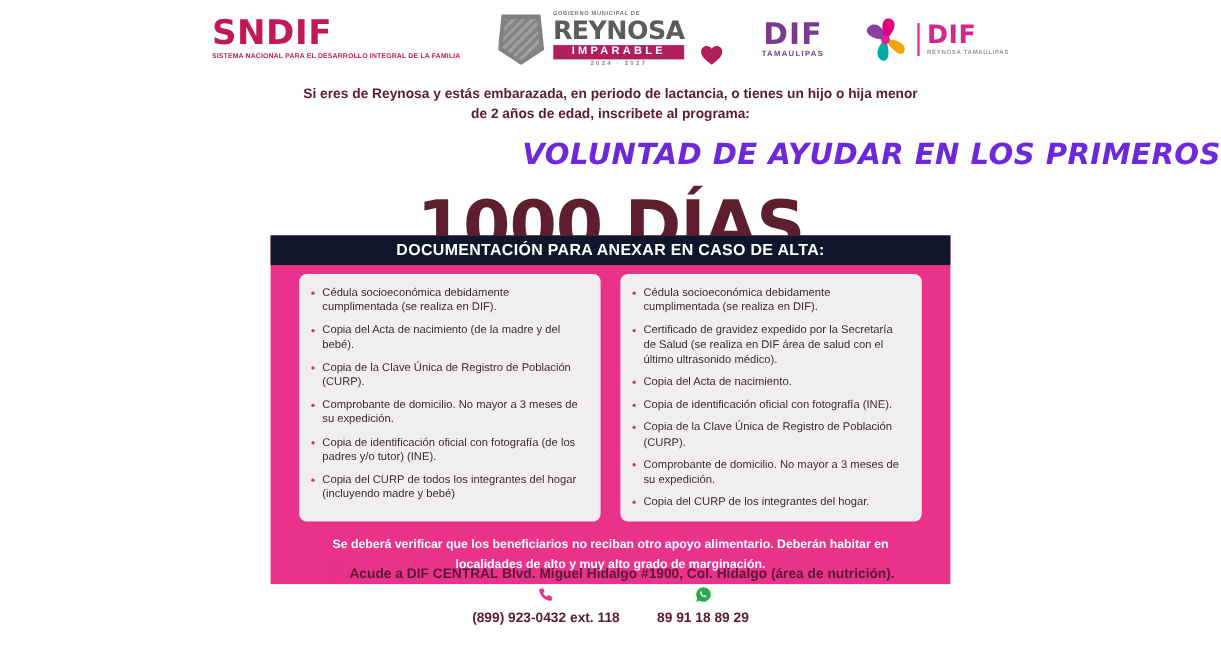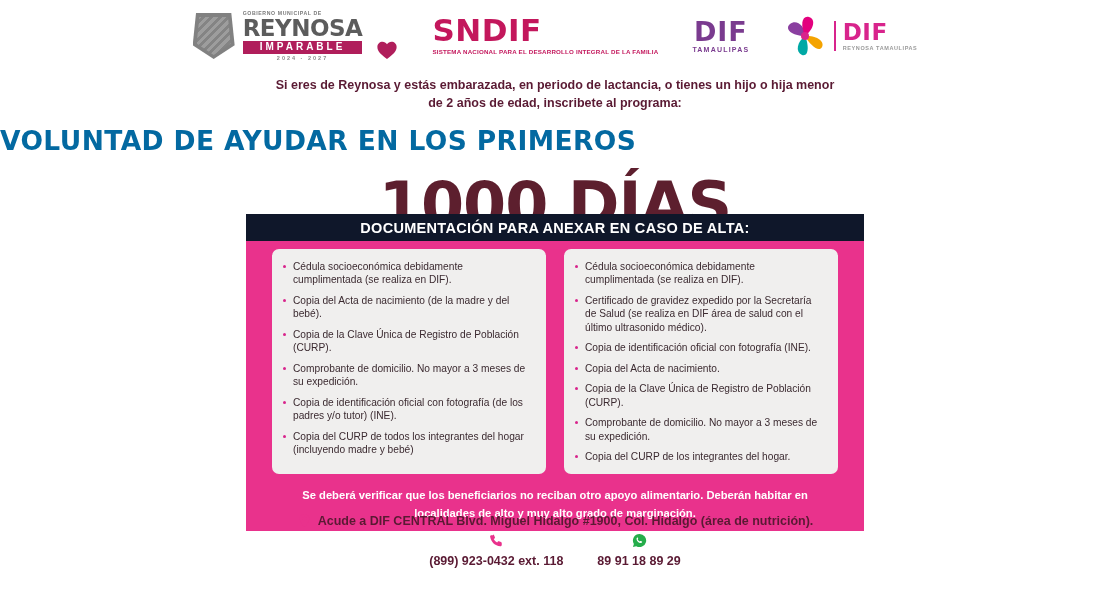--- a/index.html
+++ b/index.html
@@ -92,24 +92,25 @@
 
   
   .intro {
     text-align: center; margin-top: 12px; color: #5a1a33;
     font-size: 12.5px; font-weight: 700; line-height: 1.45;
   }
   .intro .line { display: block; }
 
   
   .headline {
-    text-align: left; margin-top: 13px;
-    font-size: 26.5px; font-weight: 800; color: #0369a1;
+    text-align: right; margin-top: 13px;
+    font-size: 26.5px; font-weight: 800; color: #6d28d9;
     letter-spacing: .4px;
     font-family: "DejaVu Sans", sans-serif;
+    font-style: italic;
   }
   .bigtitle-wrap {
     position: relative; display: flex; justify-content: center;
     align-items: center; margin-top: 18px; height: 68px; flex-direction: column;
   }
   .bigtitle {
     font-size: 62px; font-weight: 800; color: #5d1f2e; letter-spacing: -1px;
     font-family: "DejaVu Sans", sans-serif; line-height: 1;
   }
   .mom-illustration { width: 58px; height: 78px; margin-left: -6px; }
@@ -165,36 +166,36 @@
     color: #5a1a33; font-size: 12.5px; font-weight: 700; flex-direction: column; }
   .ic { display: inline-flex; width: 15px; height: 15px; }
 </style>
 </head>
 <body>
 
 <div class="page">
 
   <div class="logo-row">
 
+    <div class="logo logo-sndif">
+      <div class="sndif-title">SNDIF</div>
+      <div class="sndif-sub">SISTEMA NACIONAL PARA EL DESARROLLO INTEGRAL DE LA FAMILIA</div>
+    </div>
+
     <div class="logo logo-reynosa">
       <div class="crest"></div>
       <div class="reynosa-text">
         <div class="reynosa-top">GOBIERNO MUNICIPAL DE</div>
         <div class="reynosa-main">REYNOSA</div>
         <div class="reynosa-sub">IMPARABLE</div>
         <div class="reynosa-years">2024 · 2027</div>
       </div>
       <svg class="heart-mark" viewBox="0 0 32 32">
         <path d="M16 29C8 23 2 18 2 11.5 2 7 5.5 4 9.5 4c2.6 0 5 1.4 6.5 3.6C17.5 5.4 19.9 4 22.5 4 26.5 4 30 7 30 11.5 30 18 24 23 16 29z" fill="#b01e5b"></path>
       </svg>
-    </div>
-
-    <div class="logo logo-sndif">
-      <div class="sndif-title">SNDIF</div>
-      <div class="sndif-sub">SISTEMA NACIONAL PARA EL DESARROLLO INTEGRAL DE LA FAMILIA</div>
     </div>
 
     <div class="logo logo-diftam">
       <div class="diftam-word">
         <span>DIF</span>
       </div>
       <div class="diftam-sub">TAMAULIPAS</div>
     </div>
 
     <div class="logo logo-difrey">
@@ -245,22 +246,22 @@
           <li>Copia de la Clave Única de Registro de Población (CURP).</li>
           <li>Comprobante de domicilio. No mayor a 3 meses de su expedición.</li>
           <li>Copia de identificación oficial con fotografía (de los padres y/o tutor) (INE).</li>
           <li>Copia del CURP de todos los integrantes del hogar (incluyendo madre y bebé)</li>
         </ul>
       </div>
       <div class="card">
         <ul>
           <li>Cédula socioeconómica debidamente cumplimentada (se realiza en DIF).</li>
           <li>Certificado de gravidez expedido por la Secretaría de Salud (se realiza en DIF área de salud con el último ultrasonido médico).</li>
+          <li>Copia del Acta de nacimiento.</li>
           <li>Copia de identificación oficial con fotografía (INE).</li>
-          <li>Copia del Acta de nacimiento.</li>
           <li>Copia de la Clave Única de Registro de Población (CURP).</li>
           <li>Comprobante de domicilio. No mayor a 3 meses de su expedición.</li>
           <li>Copia del CURP de los integrantes del hogar.</li>
         </ul>
       </div>
     </div>
 
     <div class="notes">
       <p>Se deberá verificar que los beneficiarios no reciban otro apoyo alimentario. Deberán habitar en localidades de alto y muy alto grado de marginación.</p>
       <p>NOTA: En caso de que el solicitante sea menor de edad incluir la documentación del padre o tutor mayor de edad.</p>

